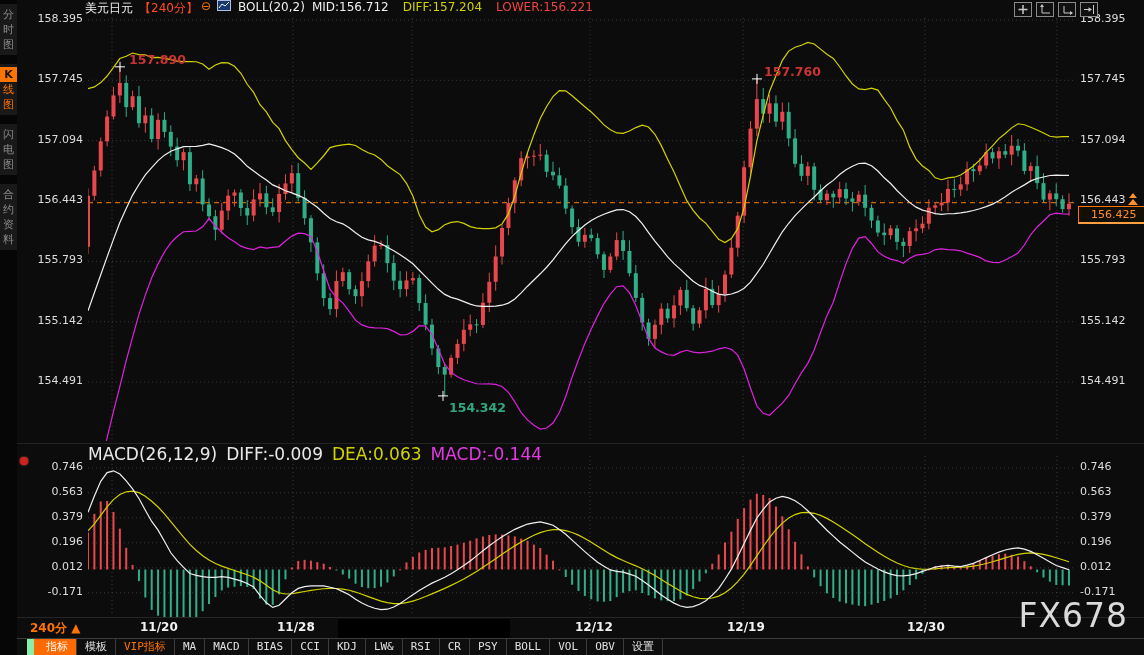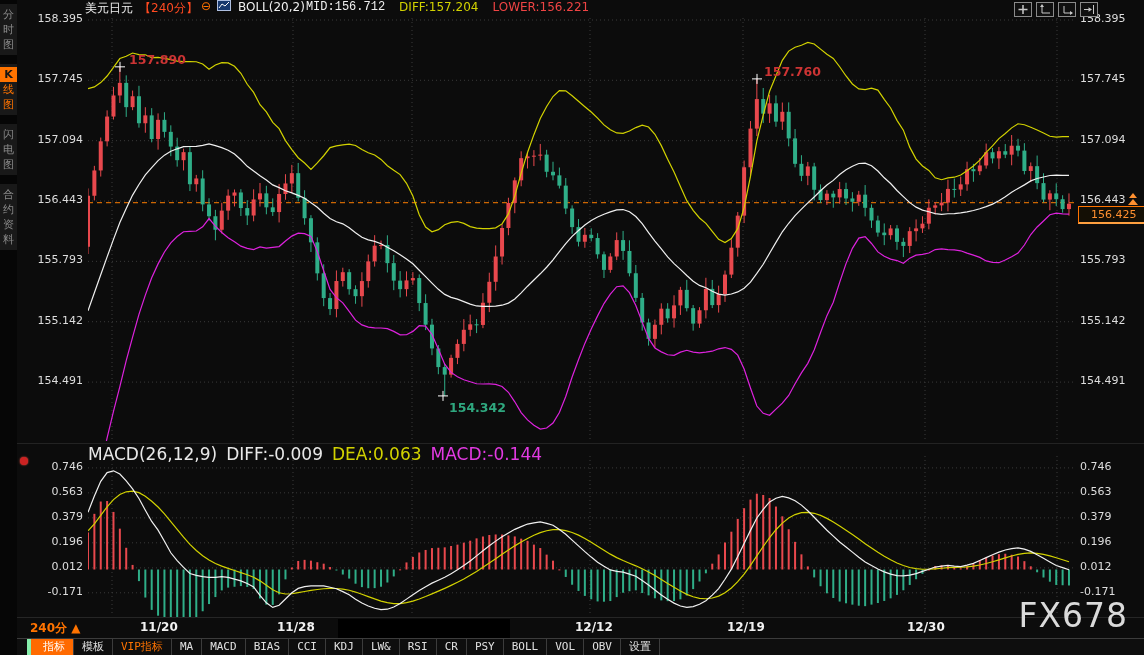--- a/index.html
+++ b/index.html
@@ -20,21 +20,21 @@
   .tab .ch{display:block;height:15px;line-height:15px;font-size:11px;text-align:center;color:#8a8a8a;}
   .tab.active .ch{color:#ff7300;}
   .tab .ch.hot{background:#ff7300;color:#151515;font-weight:bold;}
   .header{position:absolute;left:17px;top:0;height:17px;right:0;display:flex;align-items:flex-start;
           font-size:12px;z-index:5;}
   .header .sym{color:#efefef;margin-left:68px;}
   .header .per{color:#ff4a21;margin-left:6px;}
   .header .clps{color:#ff7300;margin-left:3px;font-size:12px;line-height:12px;}
   .header .cicon{margin-left:6px;display:inline-flex;}
   .header .boll{color:#efefef;margin-left:7px;}
-  .header .mid{color:#efefef;margin-left:1px;font-family:Liberation Mono, monospace;}
+  .header .mid{color:#efefef;margin-left:7px;}
   .header .up{color:#d2d200;margin-left:14px;}
   .header .low{color:#ef4444;margin-left:14px;}
   .hicons{position:absolute;top:2px;right:46px;display:flex;gap:4px;z-index:7;}
   .hicon{width:16px;height:13px;border:1px solid #8a8a8a;background:#101010;display:flex;
          align-items:center;justify-content:center;cursor:pointer;}
   .macdhdr{position:absolute;left:88px;top:444px;font-size:17px;z-index:3;display:flex;gap:9px;white-space:nowrap;}
   .macdhdr .w{color:#e8e8e8;} .macdhdr .y{color:#d2d200;} .macdhdr .m{color:#e23ae2;}
   .alert{position:absolute;left:20px;top:457px;width:8px;height:8px;border-radius:50%;
          background:#cc2222;box-shadow:0 0 2px #ff5544;z-index:3;}
   .pricetag{position:absolute;left:1078px;top:206px;width:58px;height:15px;line-height:15px;
@@ -42,21 +42,21 @@
             padding-left:12px;z-index:4;background:#140f05;}
   .pmark{position:absolute;left:1128px;top:193px;z-index:4;}
   .pmark .tri{width:0;height:0;border-left:4px solid transparent;border-right:4px solid transparent;
               border-bottom:5px solid #ff9030;margin:0 auto;}
   .pmark .tri.b{border-left-width:5px;border-right-width:5px;border-bottom-width:6px;margin-top:1px;}
   .d240{position:absolute;left:30px;top:620px;color:#ff7300;font-size:12px;font-weight:bold;z-index:4;cursor:pointer;}
   .toolbar{position:absolute;left:17px;bottom:0;height:16px;right:0;background:#0e0e0e;
            border-top:1px solid #3c3c3c;display:flex;align-items:stretch;padding-left:10px;z-index:8;}
   .tbtn{font-size:11px;line-height:16px;padding:0 8px;color:#e0e0e0;border-right:1px solid #3c3c3c;
         cursor:pointer;white-space:nowrap;font-family:"DejaVu Sans Mono","DejaVu Sans",monospace;}
-  .tbtn.first{border-left:4px solid #86efac;padding-left:12px;}
+  .tbtn.first{border-left:7px solid #86efac;padding-left:12px;}
   .tbtn.active{background:#ff6a00;color:#ffffff;}
   .tbtn.vip{color:#ff7300;}
   .wm{position:absolute;right:16px;top:596px;font-size:33px;color:#dadada;letter-spacing:1px;z-index:5;}
 </style>
 </head>
 <body>
 
 <div class="screen">
   <svg id="chart" width="1144" height="655">
       <defs>

